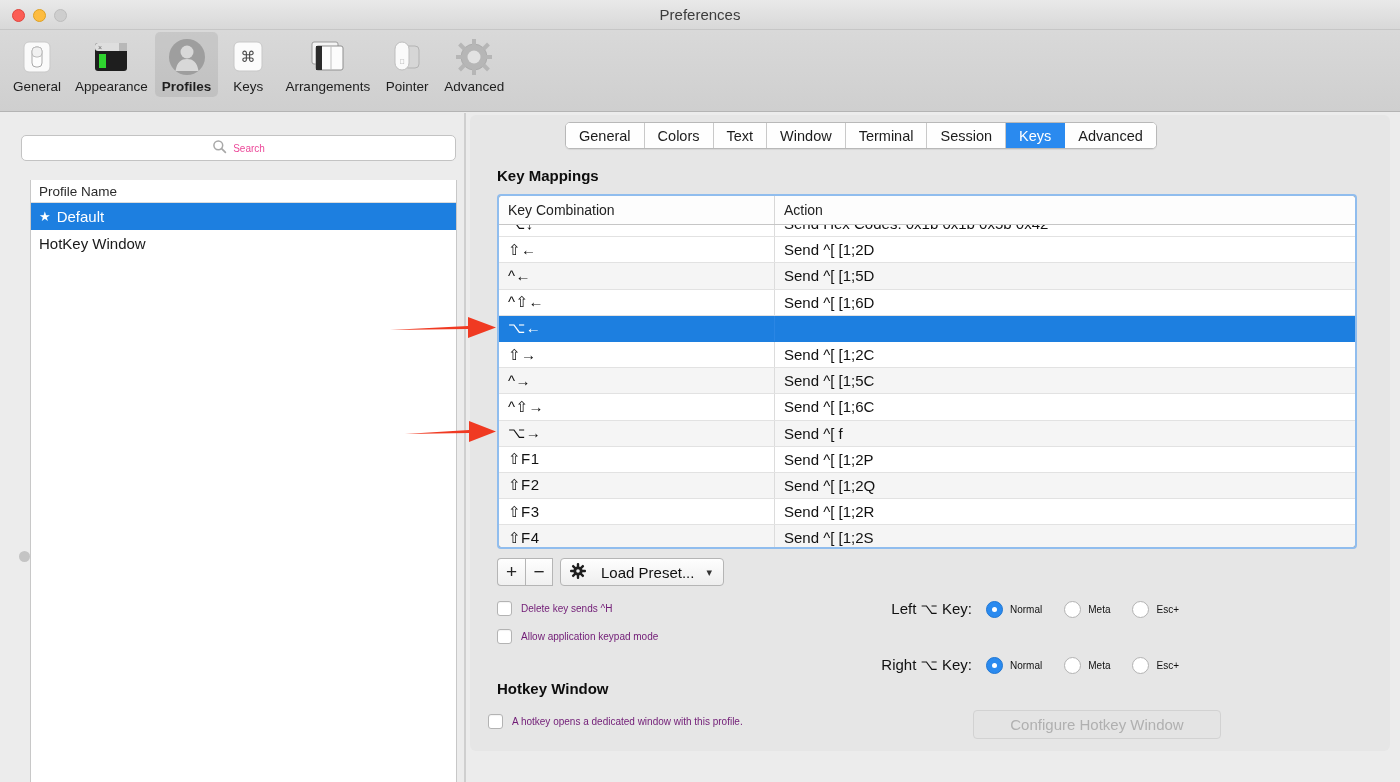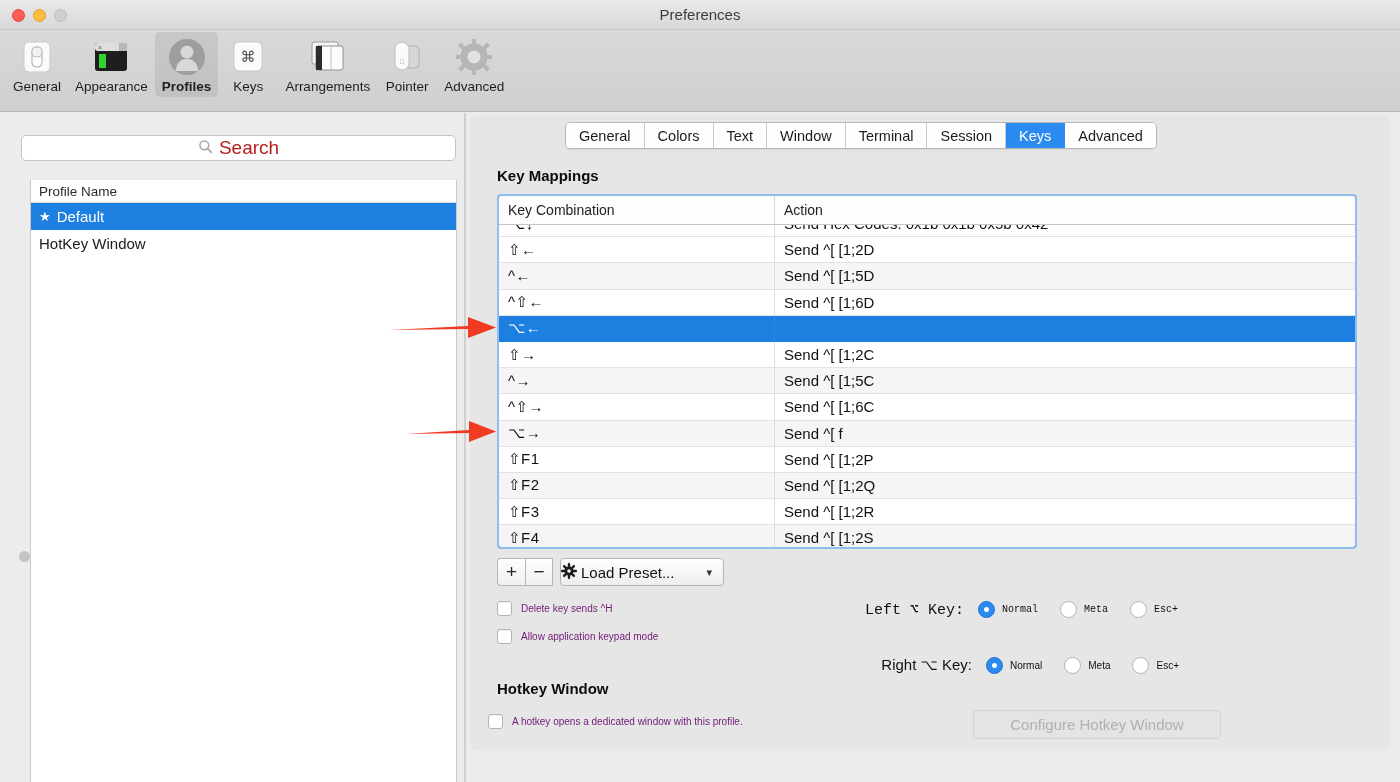--- a/index.html
+++ b/index.html
@@ -48,21 +48,21 @@
   .leftpane {
     position: absolute; left: 0; top: 113px; width: 457px; height: 669px;
     background: #ececec;
   }
   .search-wrap { position: absolute; left: 21px; top: 22px; width: 435px; height: 26px; }
   .search-box {
     width: 100%; height: 100%; background: #fff;
     border: 1px solid #c3c3c3; border-radius: 5px;
     display: flex; align-items: center; justify-content: center; gap: 6px;
   }
-  .search-text { font-size: 19px; color: #b91c1c; }
+  .search-text { font-size: 10px; color: #ec4899; }
   .profiles-table {
     position: absolute; left: 30px; top: 67px; width: 427px; height: 644px;
     background: #fff; border: 1px solid #c8c8c8; border-top: none;
   }
   .ph-row {
     height: 23px; background: #fff; border-bottom: 1px solid #dcdcdc;
     display: flex; align-items: center; padding-left: 8px;
     font-size: 13.5px; color: #2b2b2b;
   }
   .p-row {
@@ -153,21 +153,21 @@
     width: 28px; height: 28px; display: flex; align-items: center; justify-content: center;
     background: linear-gradient(180deg,#fefefe 0%,#f0f0f0 100%);
     border: 1px solid #b5b5b5; font-size: 19px; color: #262626;
   }
   .seg-btn.first { border-radius: 4px 0 0 4px; border-right: none; }
   .seg-btn.second { border-radius: 0; }
   .preset-btn {
     margin-left: 7px; height: 28px; width: 164px;
     background: linear-gradient(180deg,#fefefe 0%,#eeeeee 100%);
     border: 1px solid #b5b5b5; border-radius: 4px;
-    display: flex; align-items: center; gap: 4px; 
+    display: flex; align-items: center; gap: 15px; padding-left: 9px;
     font-size: 15px; color: #111; position: relative;
   }
   .preset-chev { position: absolute; right: 11px; font-size: 11px; color: #333; }
 
   
   .cb-row { position: absolute; display: flex; align-items: center; gap: 9px; }
   .cbox {
     width: 15px; height: 15px; background: #fff;
     border: 1px solid #b3b3b3; border-radius: 3px;
     box-shadow: inset 0 1px 1px rgba(0,0,0,0.05);
@@ -485,21 +485,21 @@
 
     <div class="cb-row" style="left:27px; top:486px;">
       <span class="cbox"></span>
       <span class="cb-label">Delete key sends ^H</span>
     </div>
     <div class="cb-row" style="left:27px; top:514px;">
       <span class="cbox"></span>
       <span class="cb-label">Allow application keypad mode</span>
     </div>
 
-    <div class="radio-line" style="left:376px; top:485px;font-family:Liberation Mono, monospace;">
+    <div class="radio-line" style="left:384px; top:485px;">
       <span class="radio-caption">Left ⌥ Key:</span>
       <span class="radio-item" style="margin-left:14px;">
         <span class="rbox on">
             <span class="rdot"></span>
           </span>
         <span class="radio-label">Normal</span>
       </span>
       <span class="radio-item" style="margin-left:22px;">
         <span class="rbox"></span>
         <span class="radio-label">Meta</span>

